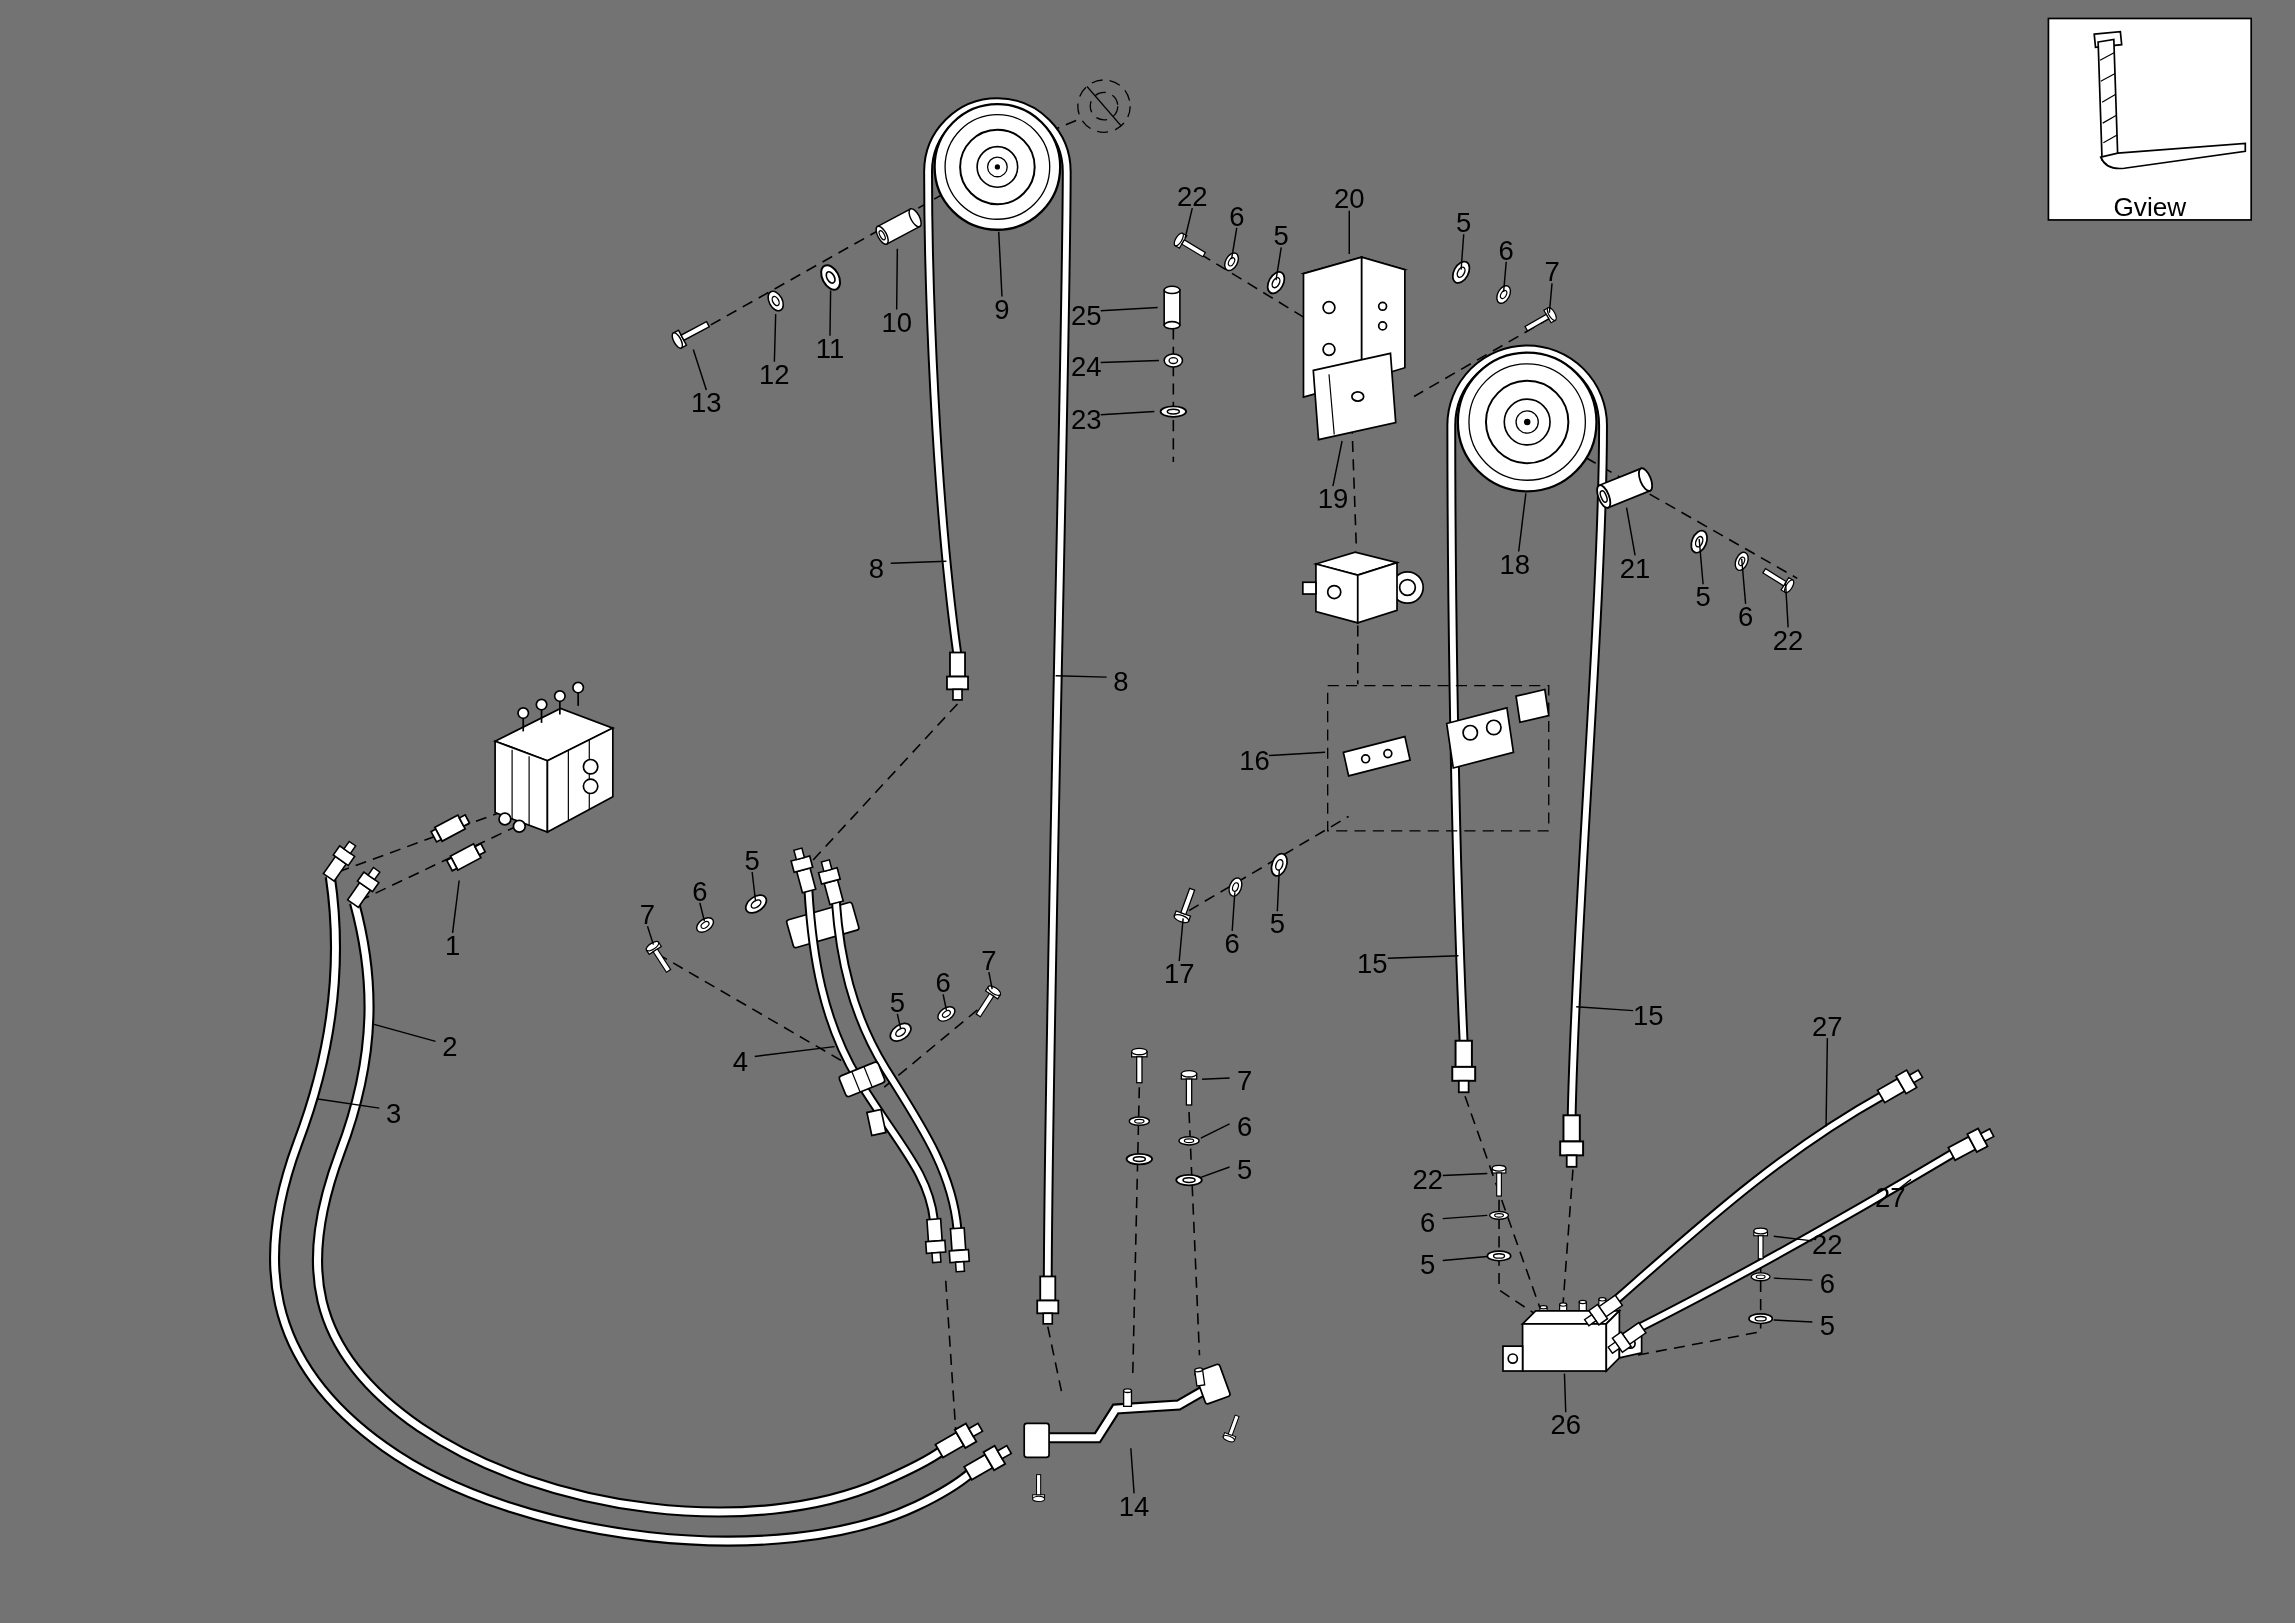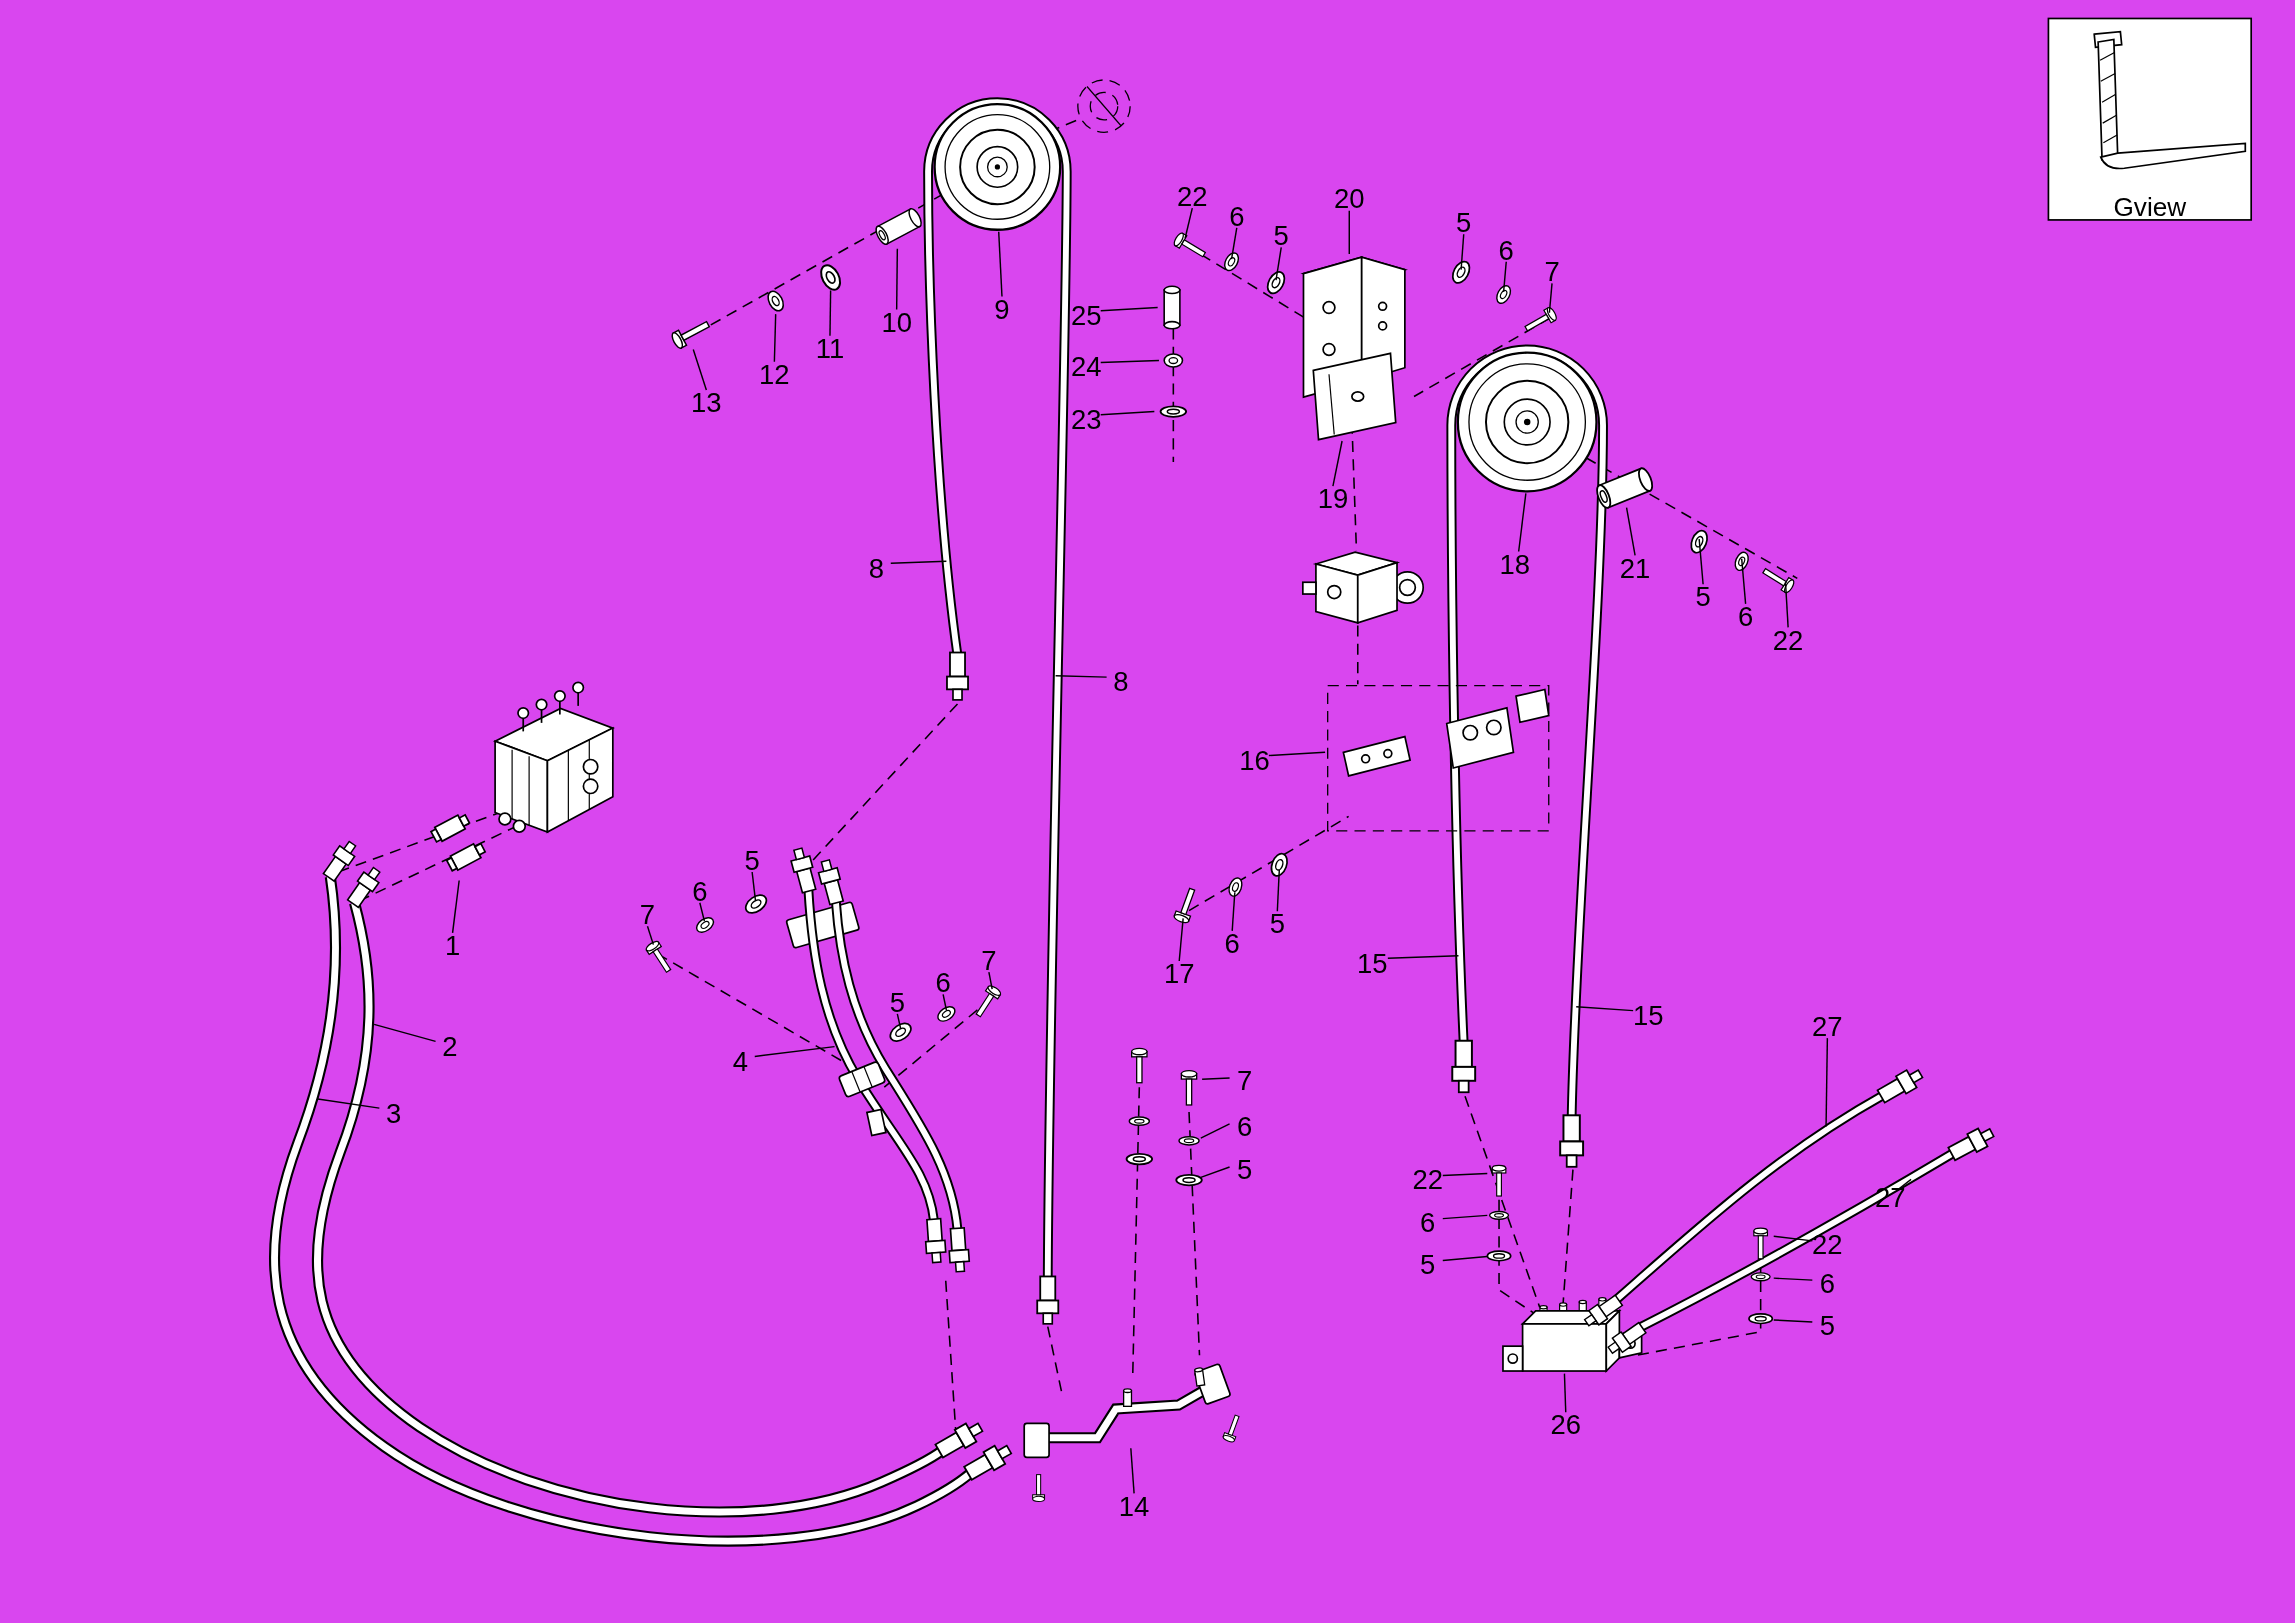--- a/index.html
+++ b/index.html
@@ -1,16 +1,16 @@
 <!DOCTYPE html>
 <html style="font-size:10.5px"><head>
 <meta charset="utf-8">
 <style>
   html,body{margin:0;padding:0;background:#ffffff;}
-  .stage{position:relative;width:2295px;height:1623px;background:#d946ef;overflow:hidden;text-decoration:underline;}
+  .stage{position:relative;width:2295px;height:1623px;background:#737373;overflow:hidden;text-decoration:underline;}
   svg{display:block;}
   .callout{font-family:"Liberation Sans","DejaVu Sans",sans-serif;font-size:42px;fill:#000;text-anchor:middle;}
   .gview-label{font-family:"Liberation Sans","DejaVu Sans",sans-serif;font-size:40px;fill:#000;text-anchor:middle;}
   .leader{stroke:#000;stroke-width:2.2;}
   .dash{fill:none;stroke:#000;stroke-width:2.4;stroke-dasharray:17 11;}
   .tube-o{fill:none;stroke:#000;stroke-width:15;}
   .tube-i{fill:none;stroke:#fff;stroke-width:9;}
   .tube2-o{fill:none;stroke:#000;stroke-width:17;}
   .tube2-i{fill:none;stroke:#fff;stroke-width:10.5;}
   .ln{fill:#fff;stroke:#000;stroke-width:2.6;}

